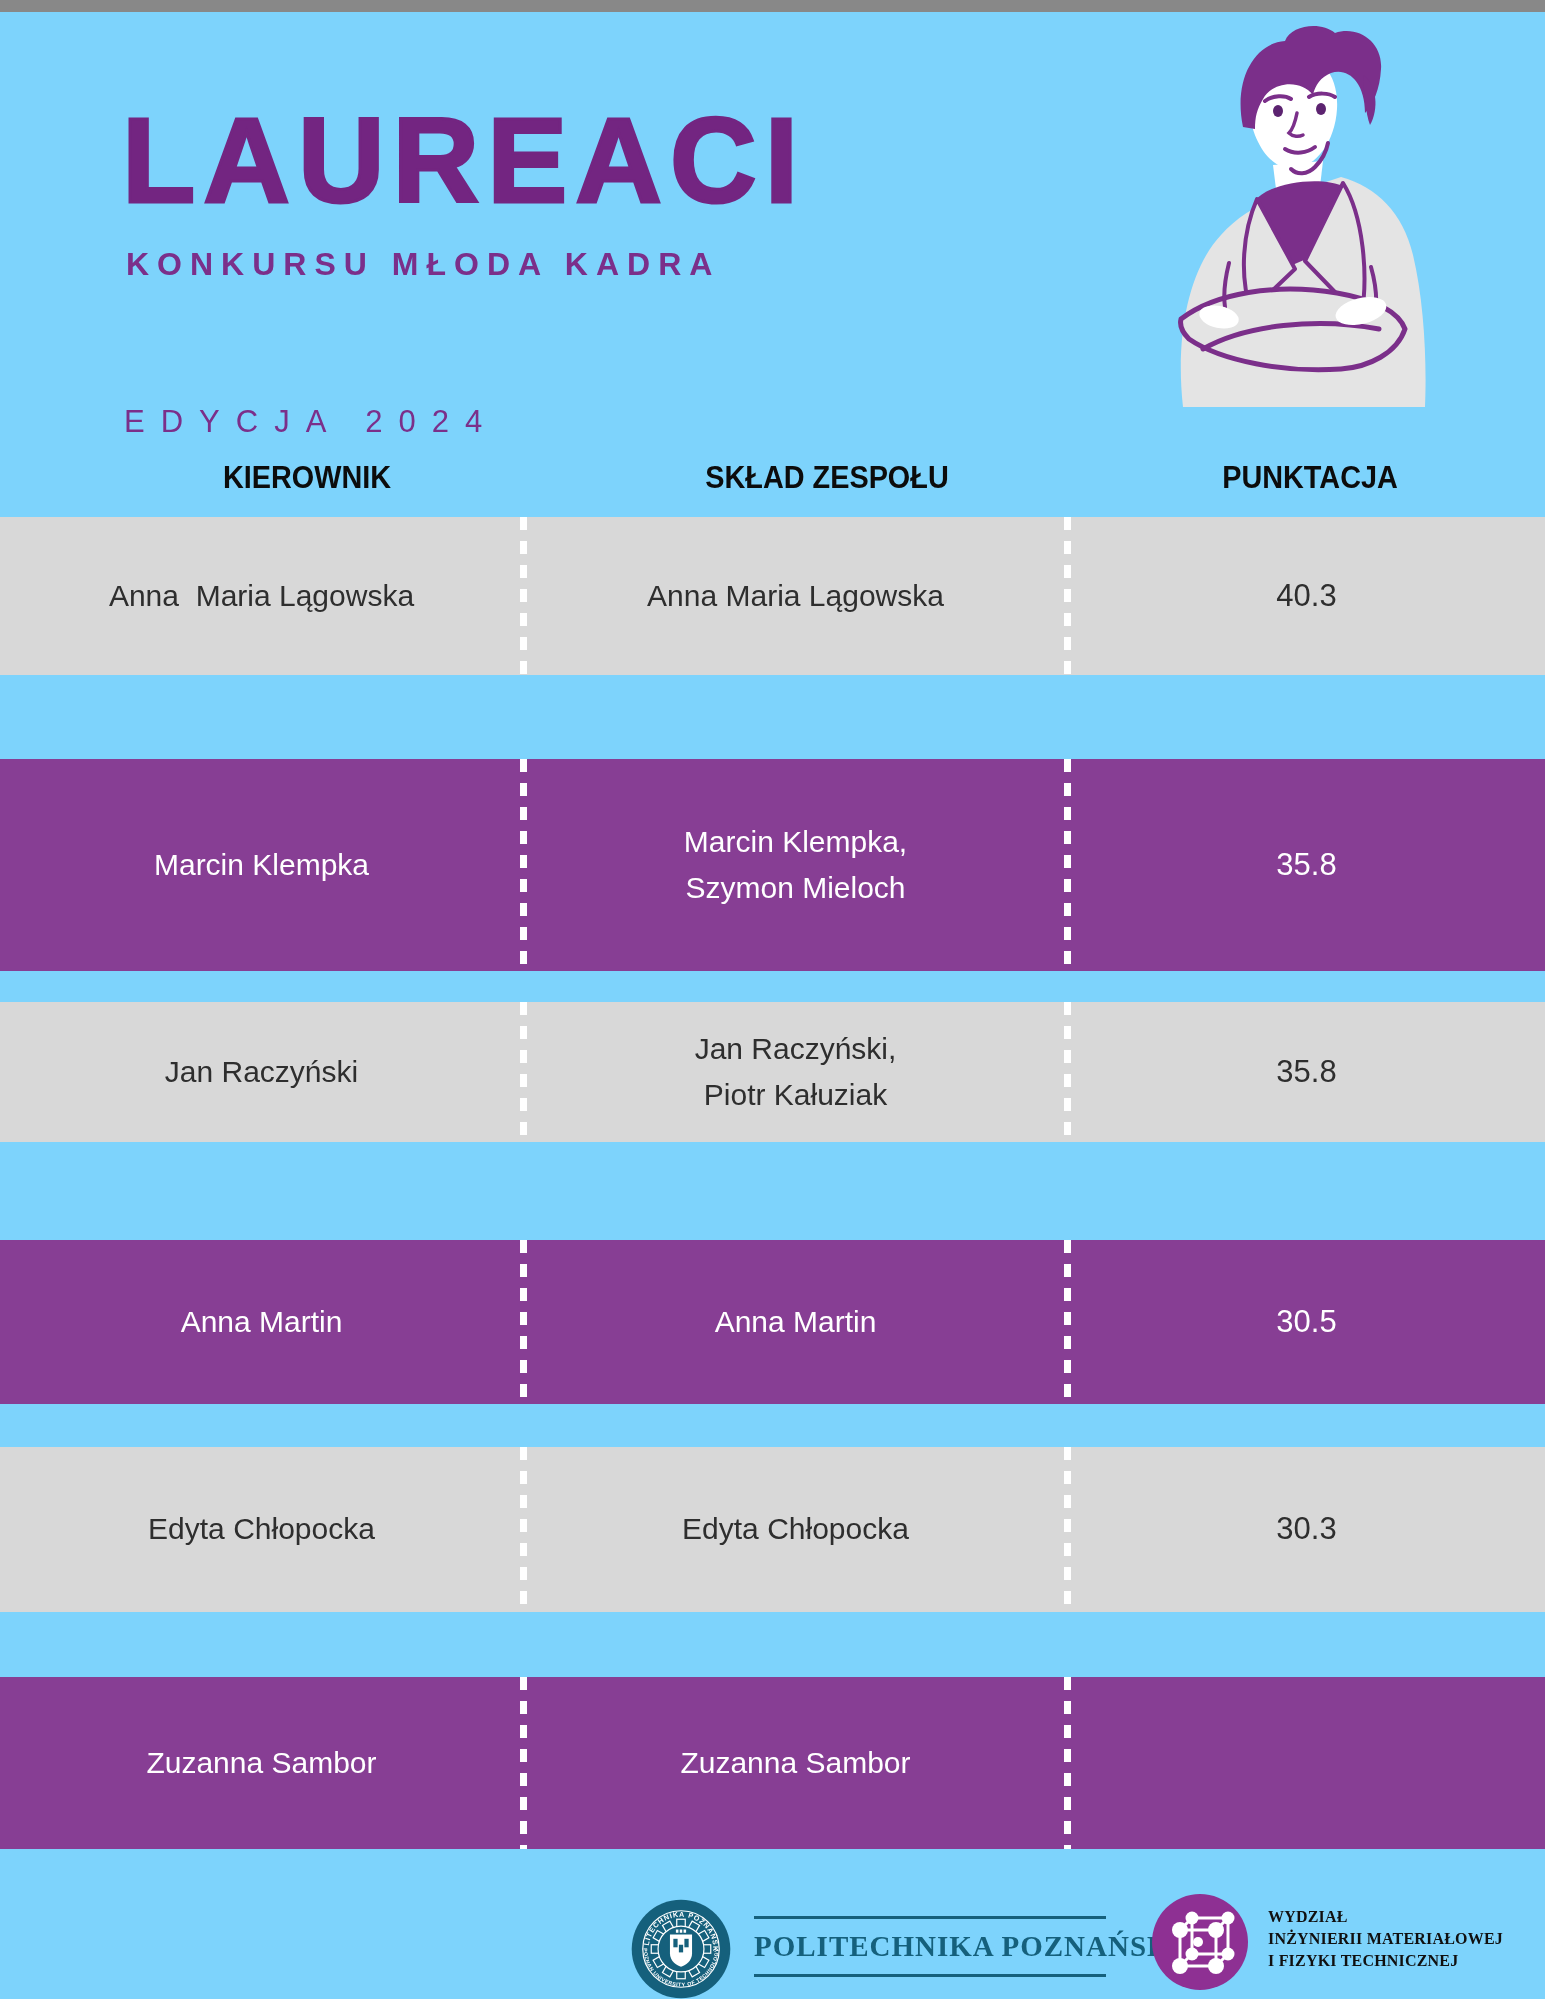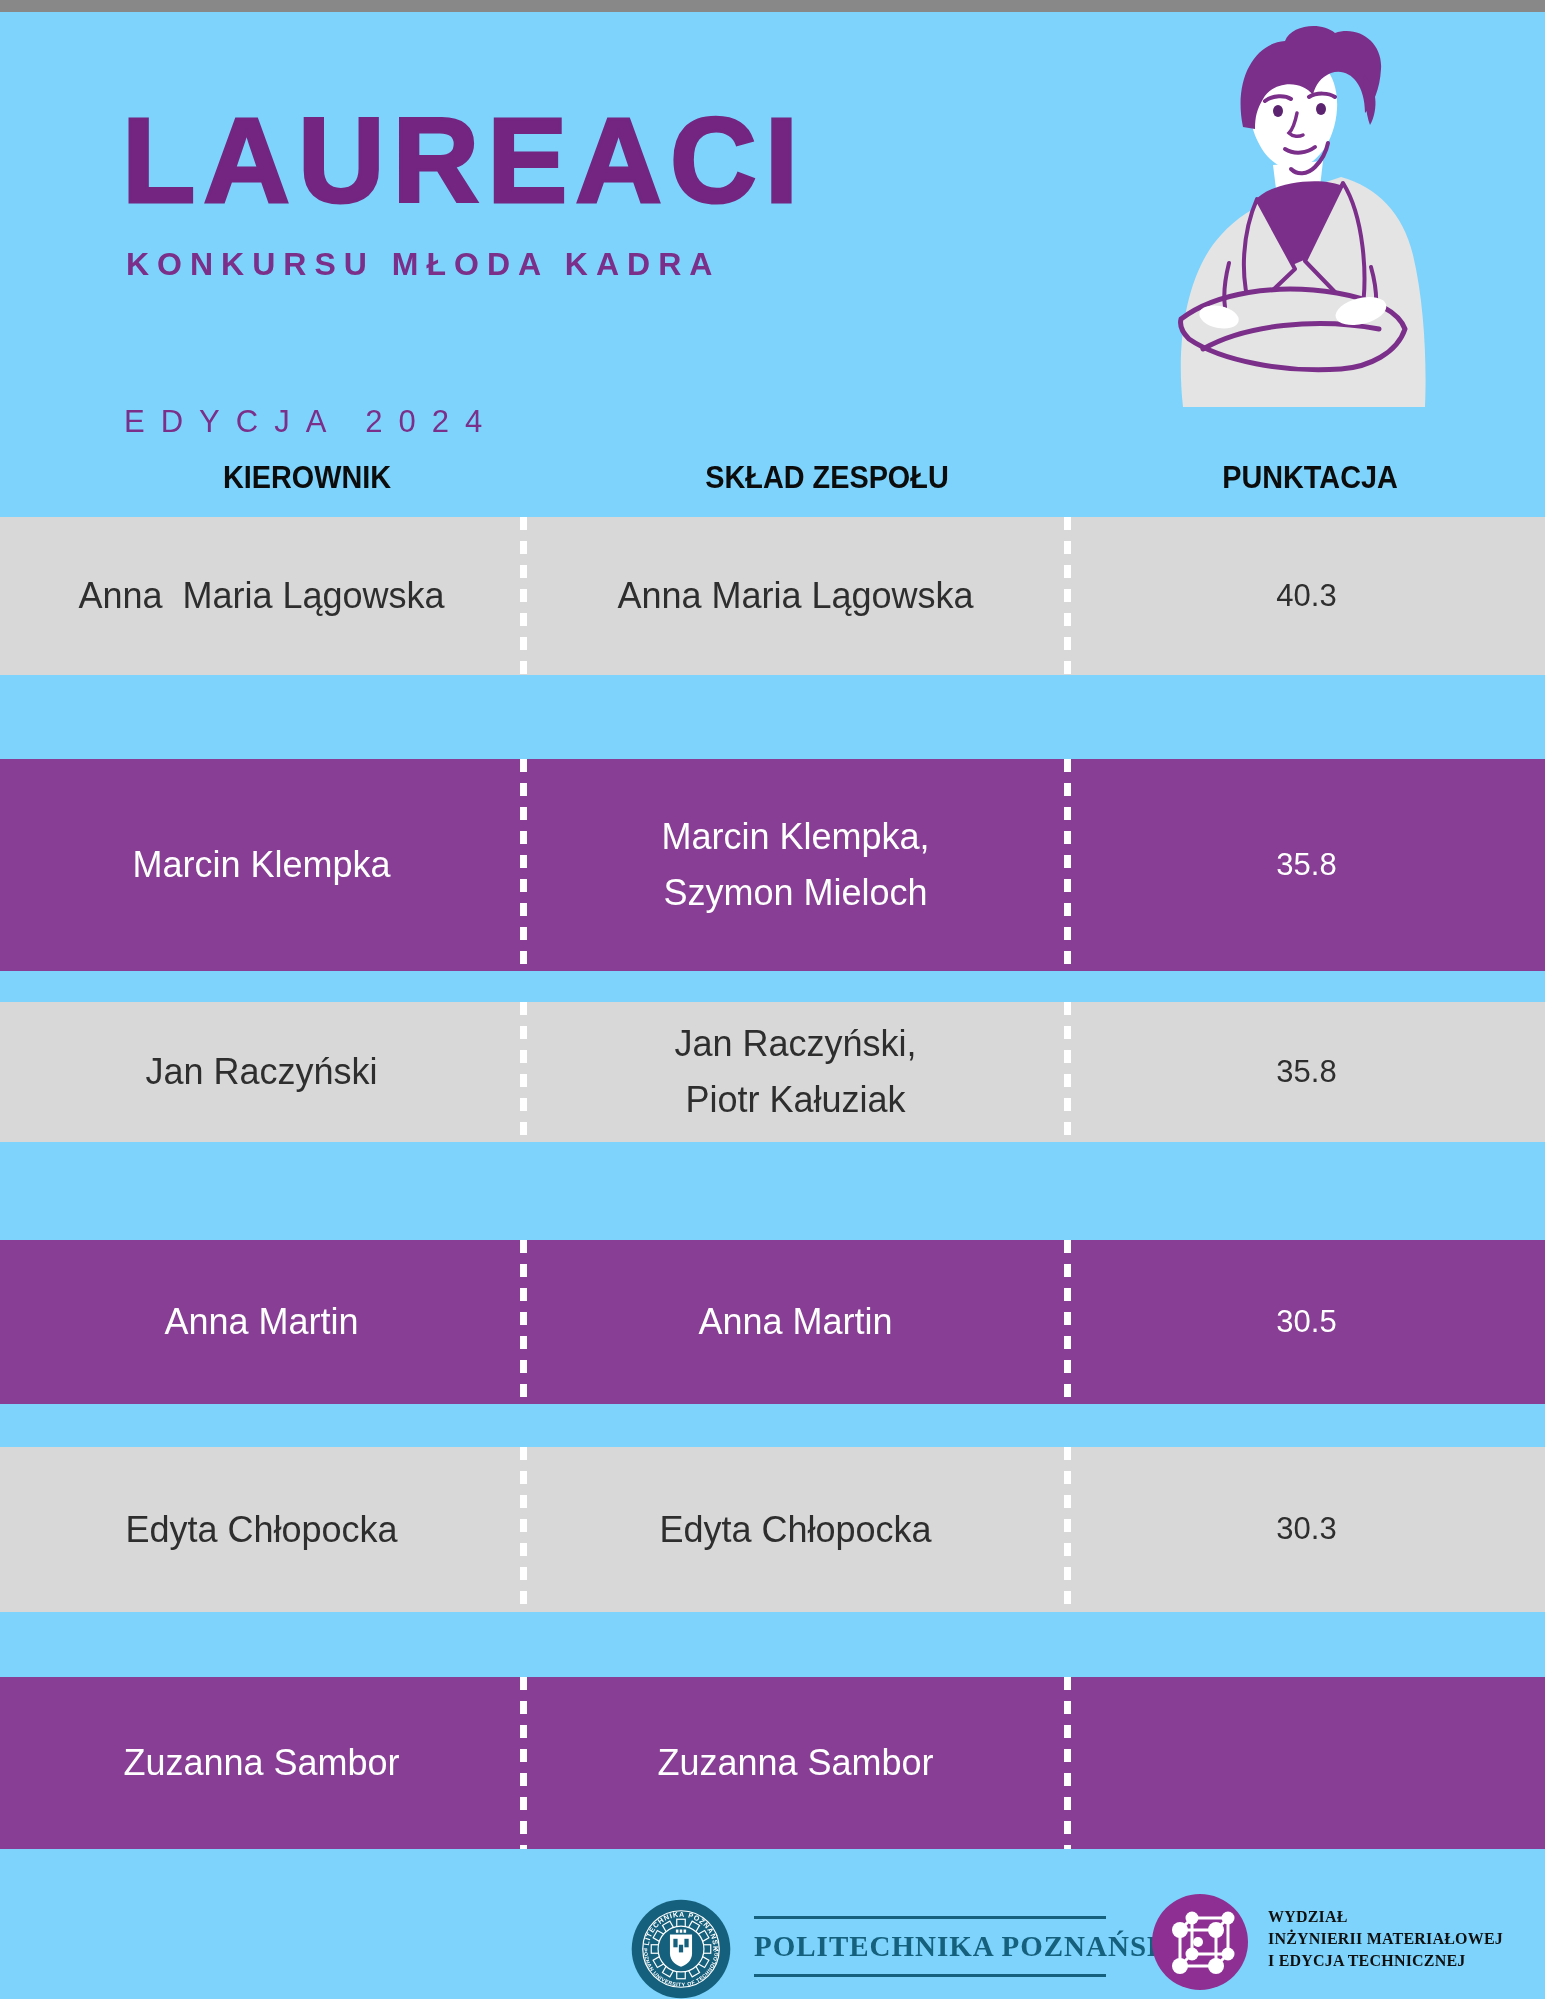--- a/index.html
+++ b/index.html
@@ -50,21 +50,21 @@
   .row:nth-child(2){top:747px;height:212px;}
   .row:nth-child(3){top:990px;height:140px;}
   .row:nth-child(4){top:1228px;height:164px;}
   .row:nth-child(5){top:1435px;height:165px;}
   .row:nth-child(6){top:1665px;height:172px;padding-left:36px;}
   .row:nth-child(odd){background:var(--row-gray);color:var(--text-dark);}
   .row:nth-child(even){background:var(--row-purple);color:#ffffff;}
   .cell{
     position:absolute;top:0;height:100%;
     display:flex;flex-direction:column;align-items:center;justify-content:center;
-    font-size:36px;font-weight:300;text-align:center;line-height:1.55;
+    font-size:30px;font-weight:300;text-align:center;line-height:1.55;
   }
   .c1{left:0;width:523px;white-space:pre-wrap;}
   .c2{left:523px;width:545px;}
   .c3{left:1068px;width:477px;font-size:31px;}
   .divider{
     position:absolute;top:0;height:100%;width:7px;
     background:repeating-linear-gradient(to bottom,#ffffff 0 13px,transparent 13px 24px);
   }
   .d1{left:520px;}
   .d2{left:1064px;}
@@ -250,16 +250,16 @@
       <circle cx="28" cy="-24" r="6.5"></circle>
       <circle cx="28" cy="12" r="6.5"></circle>
       <circle cx="-8" cy="12" r="6.5"></circle>
       <circle cx="-2" cy="0" r="5"></circle>
     </g>
   </svg>
 
   <div class="faculty-text">
     <div>WYDZIAŁ</div>
     <div>INŻYNIERII MATERIAŁOWEJ</div>
-    <div>I EDYCJA TECHNICZNEJ</div>
+    <div>I FIZYKI TECHNICZNEJ</div>
   </div>
 
 </div>
 
 </body></html>

